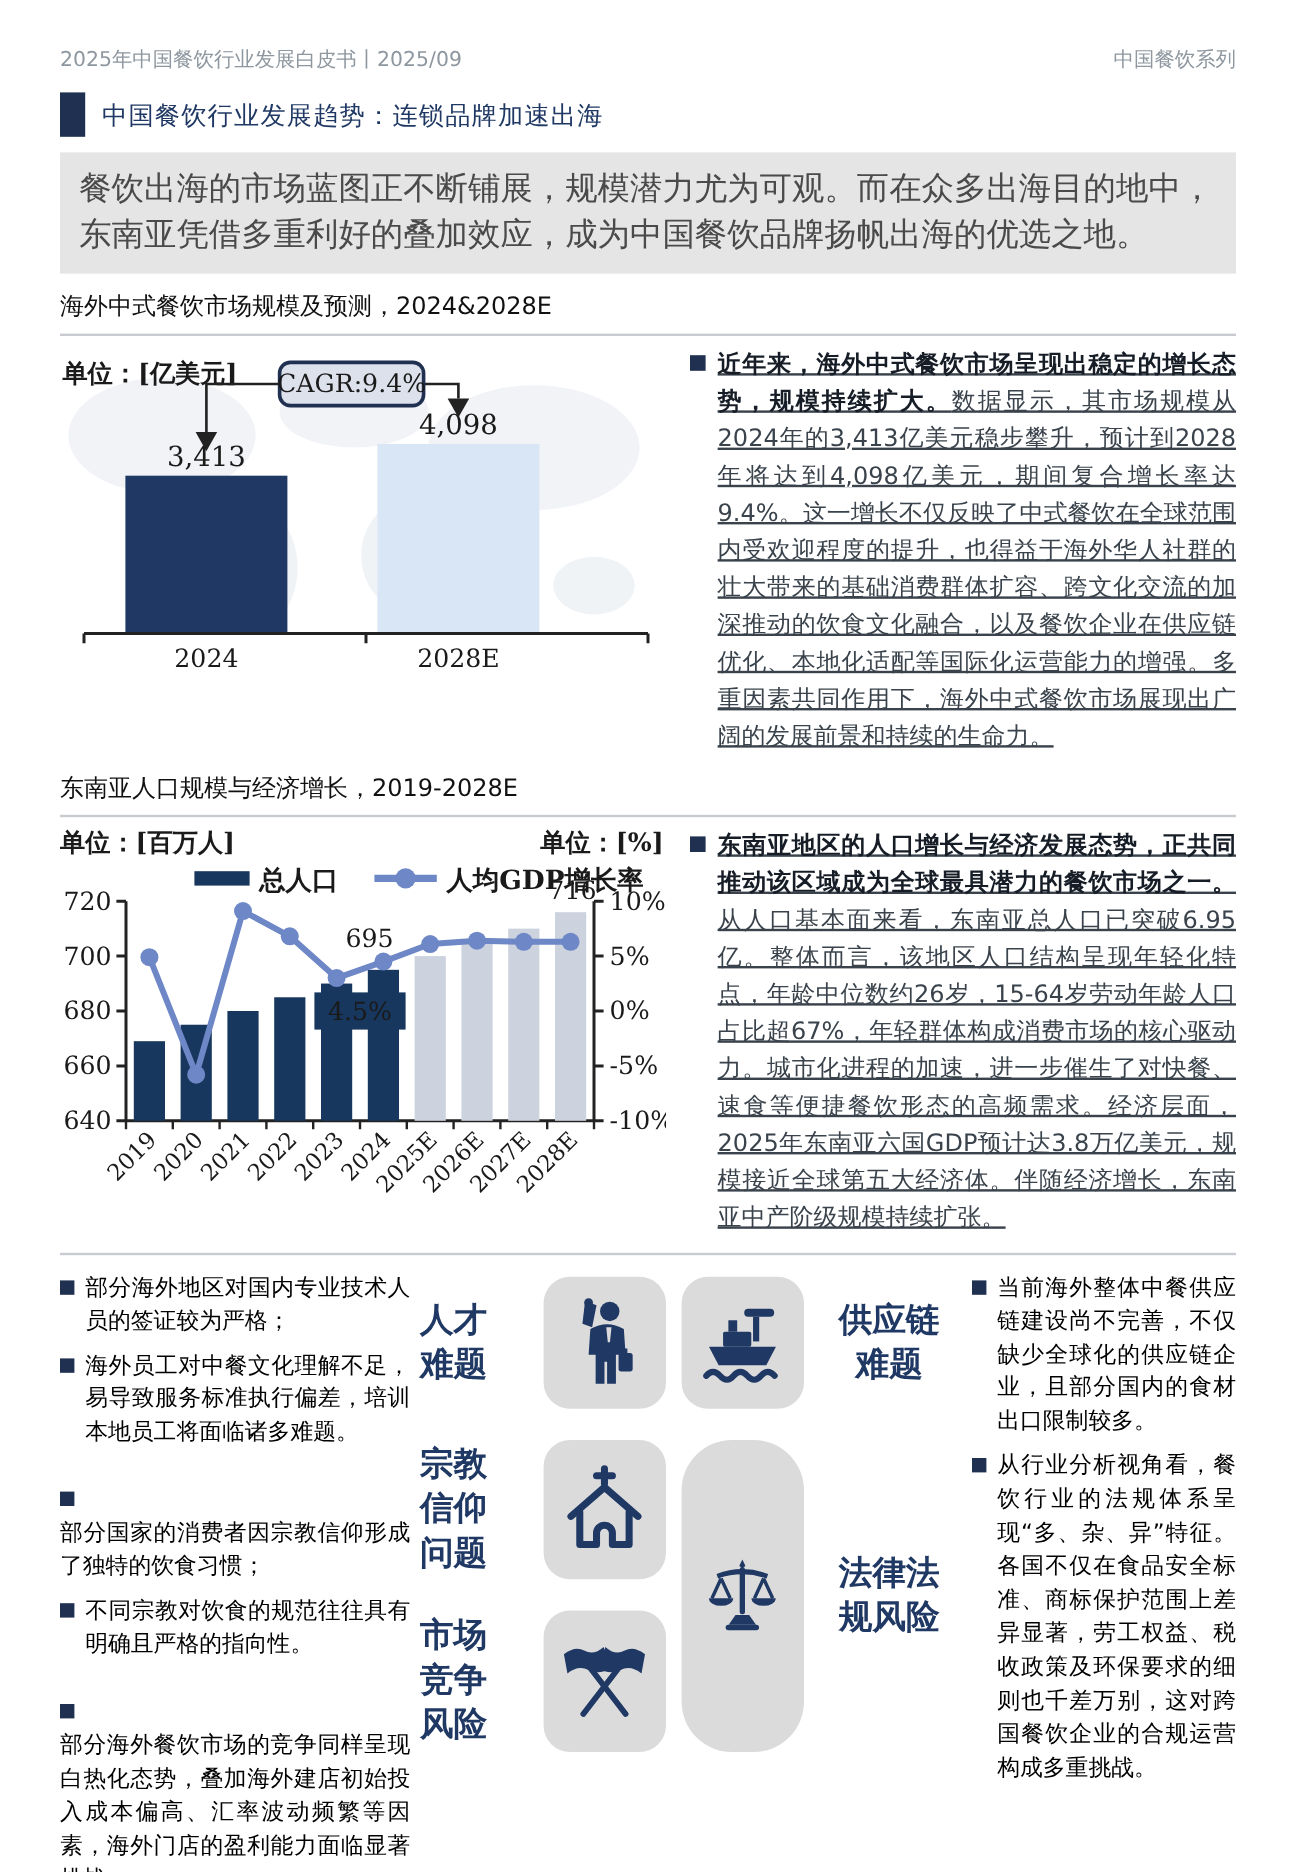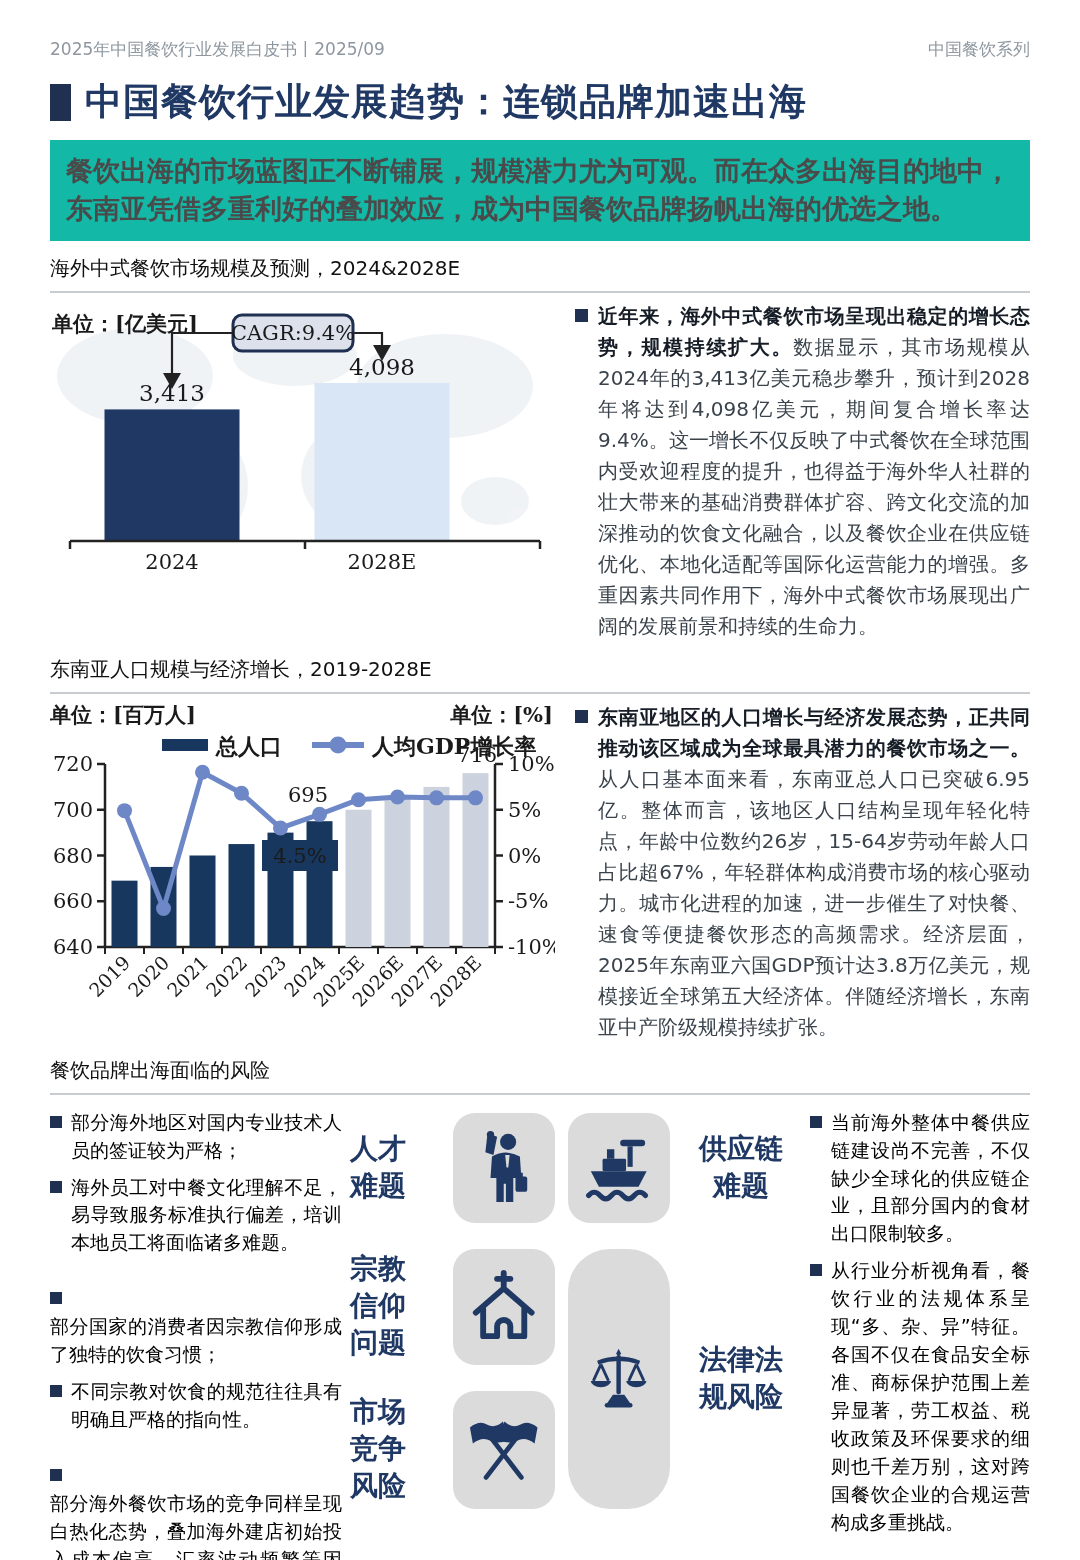--- a/index.html
+++ b/index.html
@@ -4,36 +4,36 @@
 <style>
   * { margin:0; padding:0; box-sizing:border-box; }
   html,body { background:#fff; }
   body { font-family:"DejaVu Sans","Liberation Sans",sans-serif; color:#222; }
   .page { position:relative; width:1080px; height:1560px; margin:0 auto; background:#fff; padding:0 50px; overflow:hidden;border-radius:18px; }
 
   .topbar { display:flex; justify-content:space-between; padding-top:38px; font-size:17px; color:#8E979F; }
 
   .title-row { display:flex; align-items:center; gap:14px; margin-top:16px; }
   .title-sq { width:21px; height:37px; background:#1F3050; }
-  .page-title { font-size:37px; font-weight:bold; color:#1F3864; letter-spacing:1px; }
-
-  .intro { margin-top:13px; background:#14b8a6; padding:12px 16px; font-size:27px; font-weight:bold; color:#4A4A4A; line-height:1.42; }
+  .page-title { font-size:21px; font-weight:normal; color:#1F3864; letter-spacing:1px; }
+
+  .intro { margin-top:13px; background:#e5e5e5; padding:12px 16px; font-size:27px; font-weight:normal; color:#4A4A4A; line-height:1.42; }
 
   .sec { margin-top:14px; }
   .sec-title { font-size:20px; font-weight:normal; color:#111; padding-bottom:9px; }
   .rule { height:2px; background:#C8CCD0; }
   .sec-body { display:flex; gap:20px; padding-top:8px; }
   .col-left { width:505px; flex:0 0 505px; }
   .col-right { flex:1; }
 
   .chart svg text { font-family:"DejaVu Serif","Liberation Serif",serif; fill:#1a1a1a; }
 
   .bullet-para { display:flex; gap:10px; }
   .sq { flex:0 0 13px; width:13px; height:13px; background:#1F3050; margin-top:8px; }
-  .bullet-para p { font-size:20px; line-height:1.55; text-align:justify; color:#3A434C; }
+  .bullet-para p { font-size:20px; line-height:1.55; text-align:justify; color:#3A434C;text-decoration:underline; }
   .bullet-para p b { color:#161D26; }
 
   .risk-grid { display:grid; grid-template-columns:292px 452px 1fr; column-gap:8px; padding-top:14px; }
   .rb { display:flex; gap:9px; margin-bottom:9px; }
   .rb .sq { flex:0 0 12px; width:12px; height:12px; margin-top:7px; }
   .rb p { font-size:19px; line-height:1.47; text-align:justify; color:#000000; }
   .gap-lg { margin-top:28px;flex-direction:column; }
 
   .rg { display:grid; grid-template-columns:90px 102px 102px 116px; grid-template-rows:110px 116px 118px; column-gap:13px; row-gap:26px; margin-top:4px; }
   .rlabel { font-size:28px; font-weight:bold; color:#1F3864; white-space:pre-line; line-height:1.32; display:flex; align-items:center; }
@@ -179,21 +179,20 @@
       <div class="col-right">
         <div class="bullet-para">
           <span class="sq"></span>
           <p><b>东南亚地区的人口增长与经济发展态势，正共同推动该区域成为全球最具潜力的餐饮市场之一。</b><span>从人口基本面来看，东南亚总人口已突破6.95亿。整体而言，该地区人口结构呈现年轻化特点，年龄中位数约26岁，15-64岁劳动年龄人口占比超67%，年轻群体构成消费市场的核心驱动力。城市化进程的加速，进一步催生了对快餐、速食等便捷餐饮形态的高频需求。经济层面，2025年东南亚六国GDP预计达3.8万亿美元，规模接近全球第五大经济体。伴随经济增长，东南亚中产阶级规模持续扩张。</span></p>
         </div>
       </div>
     </div>
   </div>
 
   <div class="sec">
-    <div class="sec-title">餐饮品牌出海面临的风险</div>
     <div class="rule"></div>
     <div class="risk-grid">
       <div>
         <div class="rb">
             <span class="sq"></span>
             <p>部分海外地区对国内专业技术人员的签证较为严格；</p>
           </div>
         <div class="rb">
             <span class="sq"></span>
             <p>海外员工对中餐文化理解不足，易导致服务标准执行偏差，培训本地员工将面临诸多难题。</p>

